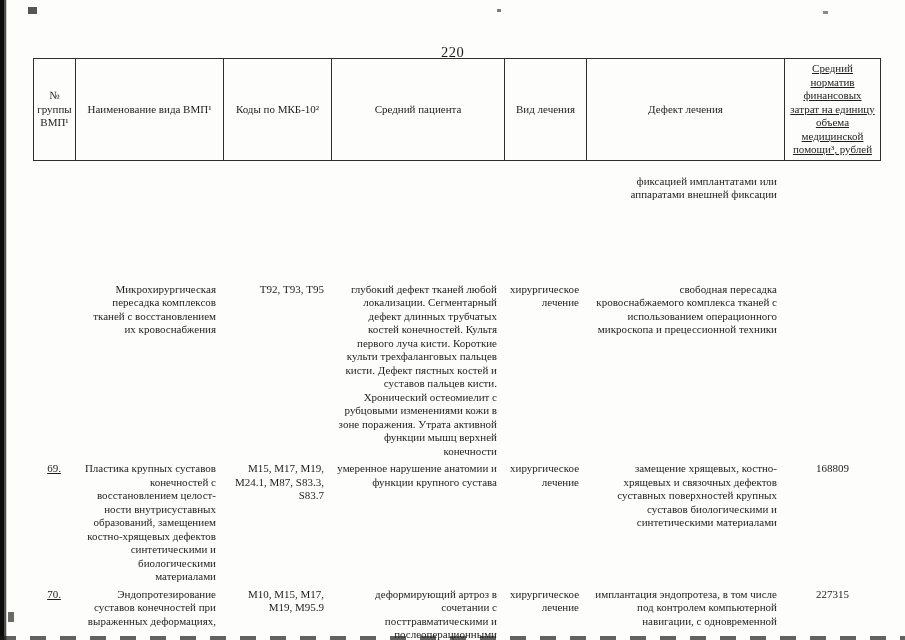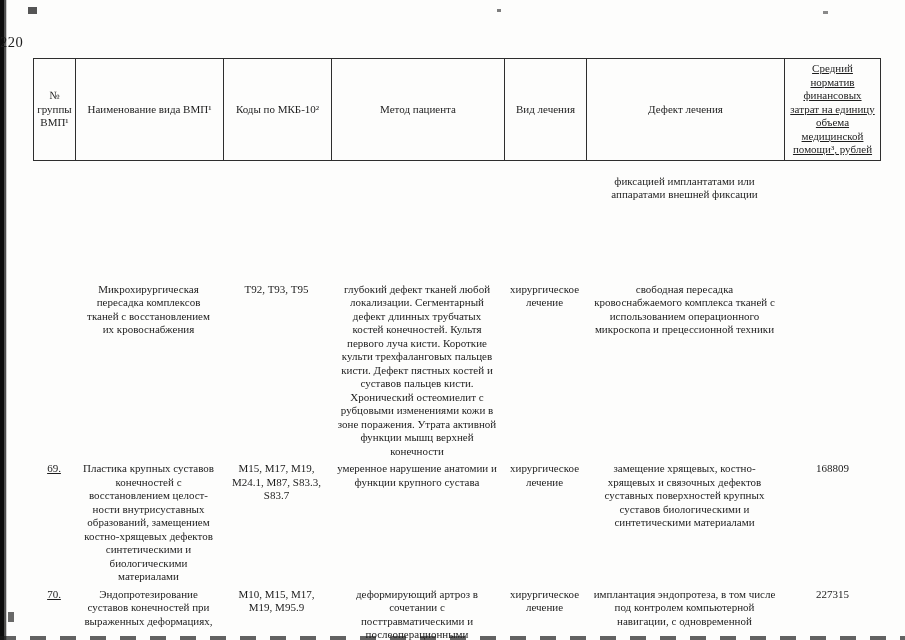--- a/index.html
+++ b/index.html
@@ -25,22 +25,22 @@
       rgba(25,25,25,.85) 0 16px, rgba(25,25,25,0) 16px 30px);
     opacity:.8;
   }
   .speck { position:absolute; background:#2a2a2a; }
   .speck-a { left:28px; top:7px;  width:9px; height:7px; opacity:.8; }
   .speck-b { left:497px; top:9px; width:4px; height:3px; opacity:.6; }
   .speck-c { left:823px; top:11px; width:5px; height:3px; opacity:.55; }
   .speck-d { left:8px;  top:612px; width:6px; height:10px; opacity:.7; }
 
   .page-number {
-    position:absolute; top:34px; left:0; width:100%;
-    text-align:left; font-size:14.5px; letter-spacing:.5px;
+    position:absolute; top:44px; left:0; width:100%;
+    text-align:center; font-size:14.5px; letter-spacing:.5px;
   }
 
   .doc-table {
     position:absolute; left:33px; top:58px; width:848px;
     font-size:11px; line-height:13.5px;
   }
 
   .trow {
     display:grid;
     grid-template-columns:42px 148px 108px 173px 82px 198px 97px;
@@ -54,21 +54,21 @@
     border-left:1px solid #2e2e2e;
     min-height:99px;
     display:flex; align-items:center; justify-content:center;
     text-align:center;
     padding:3px 4px;
   }
   .thead .cell:last-child { border-right:1px solid #2e2e2e;text-decoration:underline; }
 
   .tbody .cell {
     padding:2px 7px 2px 6px;
-    text-align:center;
+    text-align:right;
     vertical-align:top;
   }
   .tbody .cell.num  { text-align:center; padding-left:2px; padding-right:2px;text-decoration:underline; }
   .tbody .cell.cost { text-align:center; padding-left:2px; padding-right:2px; }
 
   .row-cont  { min-height:82px; }
   .row-cont .cell { padding-top:14px; }
   .row-micro { min-height:163px;margin-top:38px; }
   .row-69    { min-height:119px; }
   .row-70    { min-height:118px; }
@@ -86,21 +86,21 @@
   <div class="scan-bottom"></div>
 
   <div class="page-number">220</div>
 
   <div class="doc-table">
 
     <div class="trow thead">
       <div class="cell">№ группы ВМП¹</div>
       <div class="cell">Наименование вида ВМП¹</div>
       <div class="cell">Коды по МКБ-10²</div>
-      <div class="cell">Метод пациента</div>
+      <div class="cell">Средний пациента</div>
       <div class="cell">Вид лечения</div>
       <div class="cell">Дефект лечения</div>
       <div class="cell">Средний норматив финансовых затрат на единицу объема медицинской помощи³, рублей</div>
     </div>
 
     <div class="tbody">
 
       <div class="trow row-cont">
         <div class="cell num"></div>
         <div class="cell"></div>

